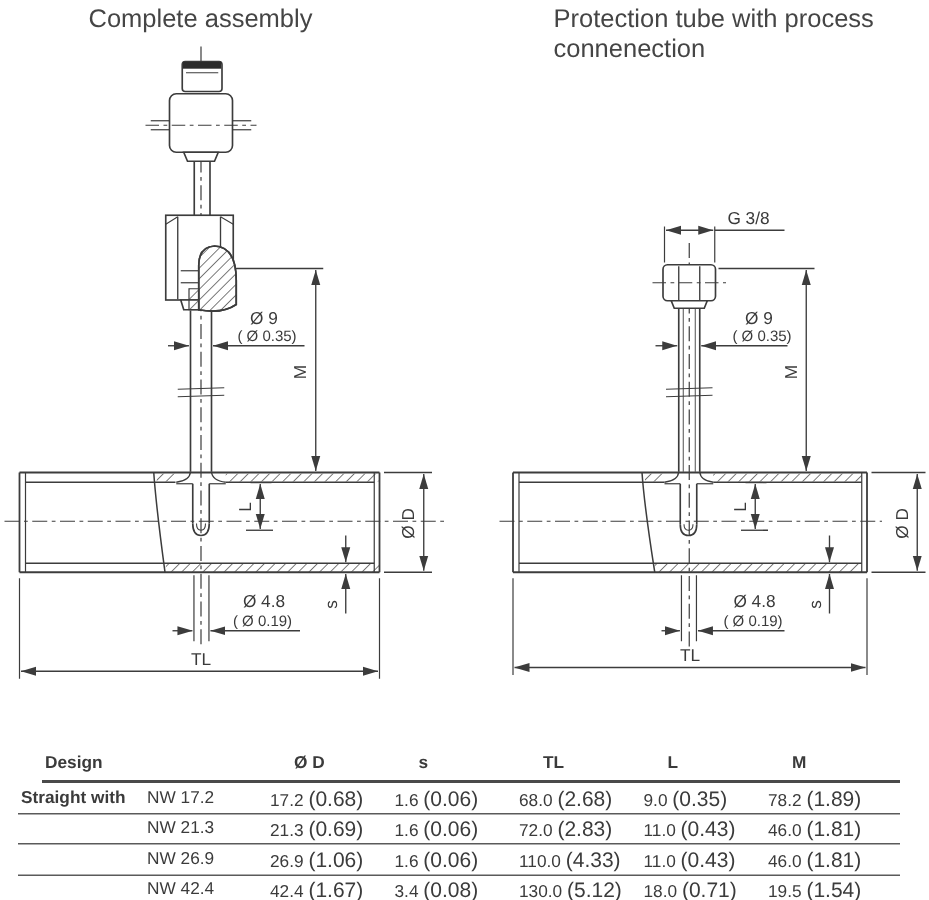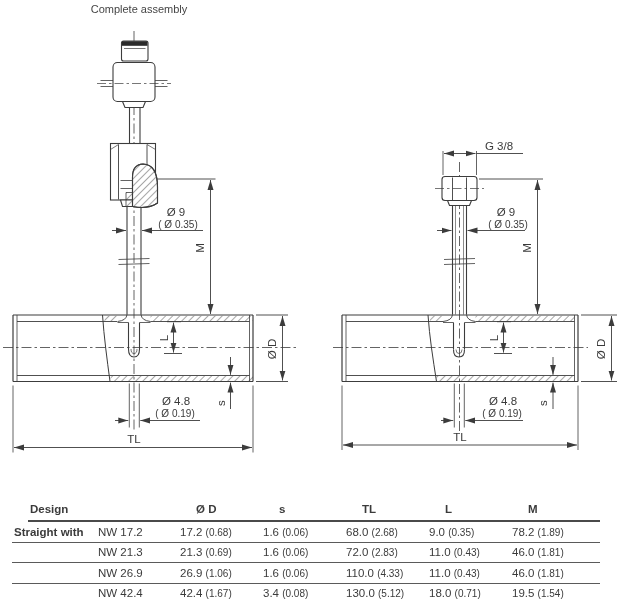--- a/index.html
+++ b/index.html
@@ -1,38 +1,39 @@
 <!DOCTYPE html>
 <html><head>
 <meta charset="utf-8">
 <style>
   html,body{margin:0;padding:0;background:#fff;}
   .page{position:relative;width:619px;height:600px;background:#ffffff;overflow:hidden;
         font-family:"Liberation Sans",sans-serif;color:#3a3a3a;}
-  .title{position:absolute;top:3px;font-size:11px;color:#454545;text-align:center;}
+  .title{position:absolute;top:3px;font-size:17px;color:#454545;text-align:left;}
   #title-left{left:59px;width:160px;}
   #title-right{left:369px;width:245px;}
   svg text{font-family:"Liberation Sans",sans-serif;fill:#3a3a3a;}
   .dimtxt{font-size:11.5px;}
   .dimtxt-sm{font-size:10px;}
   
   .spec-table{position:absolute;left:12px;top:497px;width:588px;font-size:11.5px;color:#3b3b3b;}
   .t-row{display:grid;grid-template-columns:84px 82px 83px 83px 83px 83px 90px;
          align-items:center;height:19.5px;border-bottom:1.5px solid #5a5a5a;}
   .t-row.t-head{height:23px;border-bottom:2px solid #4a4a4a;font-weight:bold;margin-left:16px;}
   .t-cell{padding-left:2px;white-space:nowrap;}
-  .paren{font-size:10px;}
+  .paren{font-size:14px;}
   .bold{font-weight:bold;}
 </style>
 </head>
 <body>
 
 <div class="page">
 
   <div class="title" id="title-left">Complete assembly</div>
+  <div class="title" id="title-right">Protection tube with process connenection</div>
 
   <svg width="619" height="492" viewBox="0 0 619 492">
     <defs>
       <pattern id="hatch" patternUnits="userSpaceOnUse" width="5" height="5" patternTransform="rotate(45)">
         <line x1="0" y1="0" x2="0" y2="5" stroke="#3c3c3c" stroke-width="0.9"></line>
       </pattern>
       <marker id="arw" viewBox="0 0 10 8" refX="10" refY="4" markerUnits="userSpaceOnUse" markerWidth="10" markerHeight="8" orient="auto-start-reverse">
         <path d="M0,1 L10,4 L0,7 Z" fill="#3c3c3c"></path>
       </marker>
     </defs>

